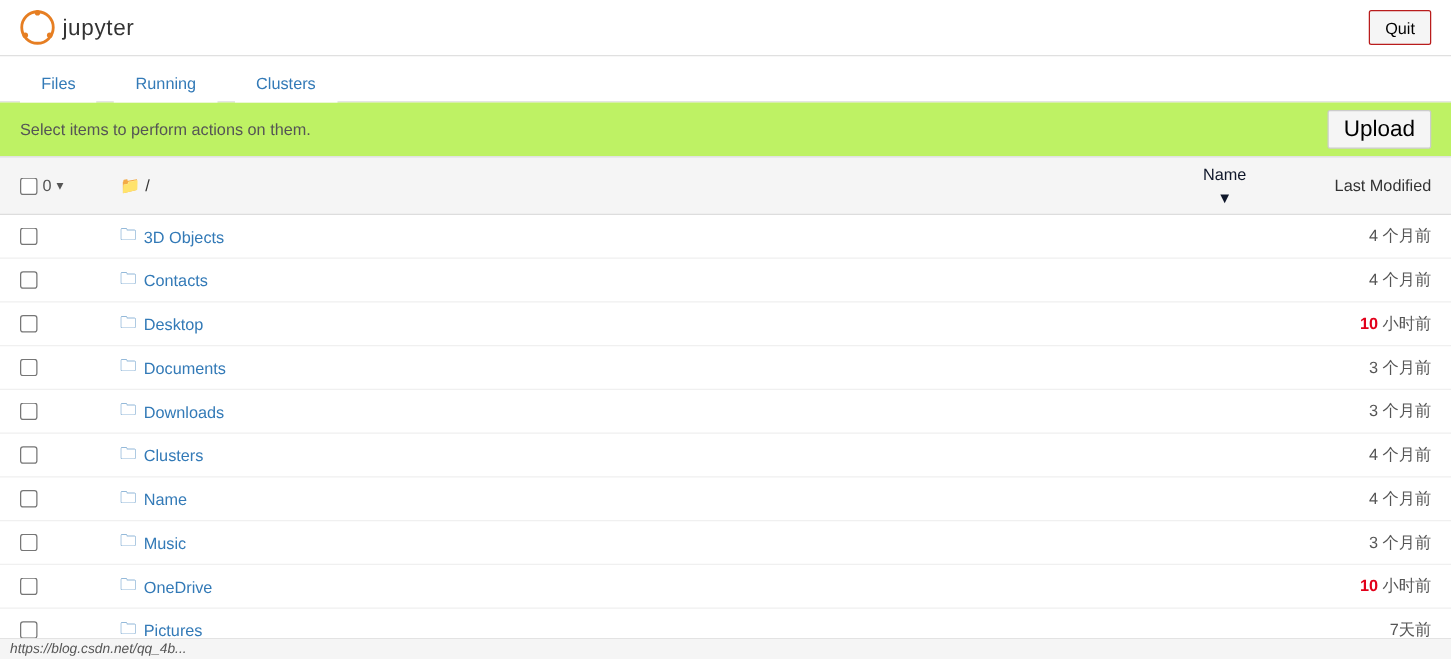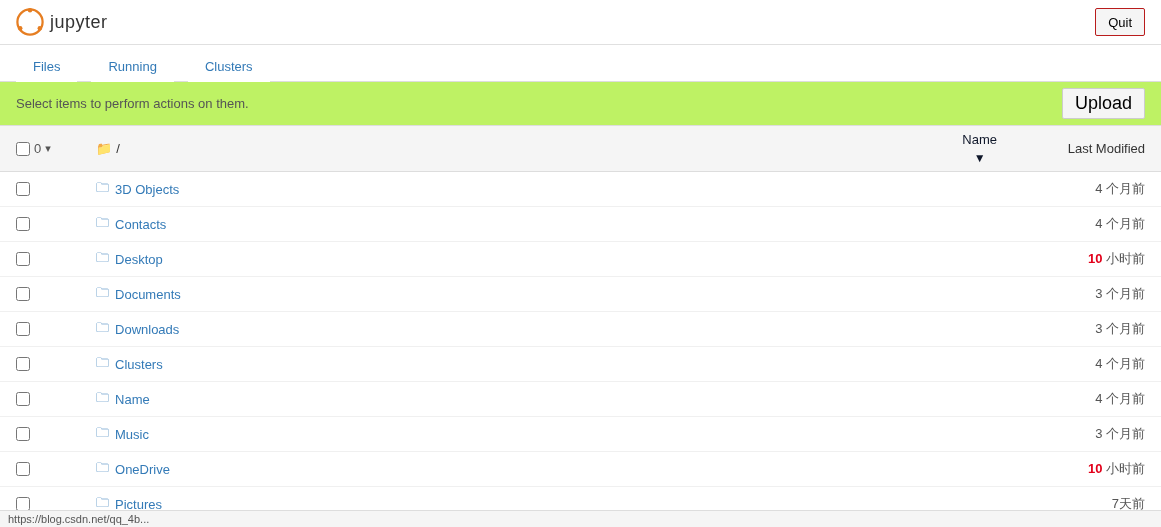--- a/index.html
+++ b/index.html
@@ -188,20 +188,21 @@
     .status-bar {
       position: fixed;
       bottom: 0;
       left: 0;
       right: 0;
       background: #f5f5f5;
       border-top: 1px solid #ddd;
       padding: 2px 8px;
       font-size: 11px;
       color: #555;
+      font-style: italic;
     }
   </style>
 </head>
 <body>
 
 <div class="header">
   <div class="logo-area">
 
     <svg class="logo-icon" viewBox="0 0 100 100" xmlns="http://www.w3.org/2000/svg">
       <circle cx="50" cy="50" r="45" fill="none" stroke="#e67e22" stroke-width="8"></circle>

